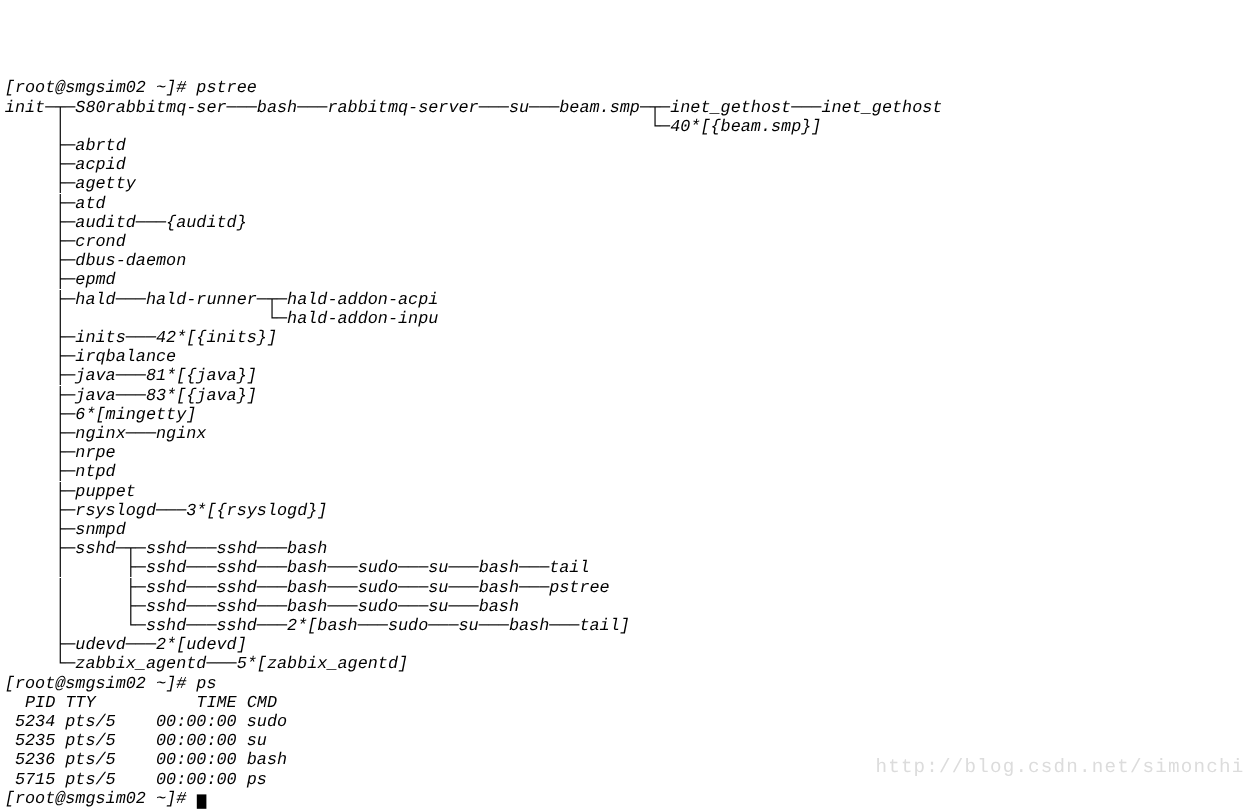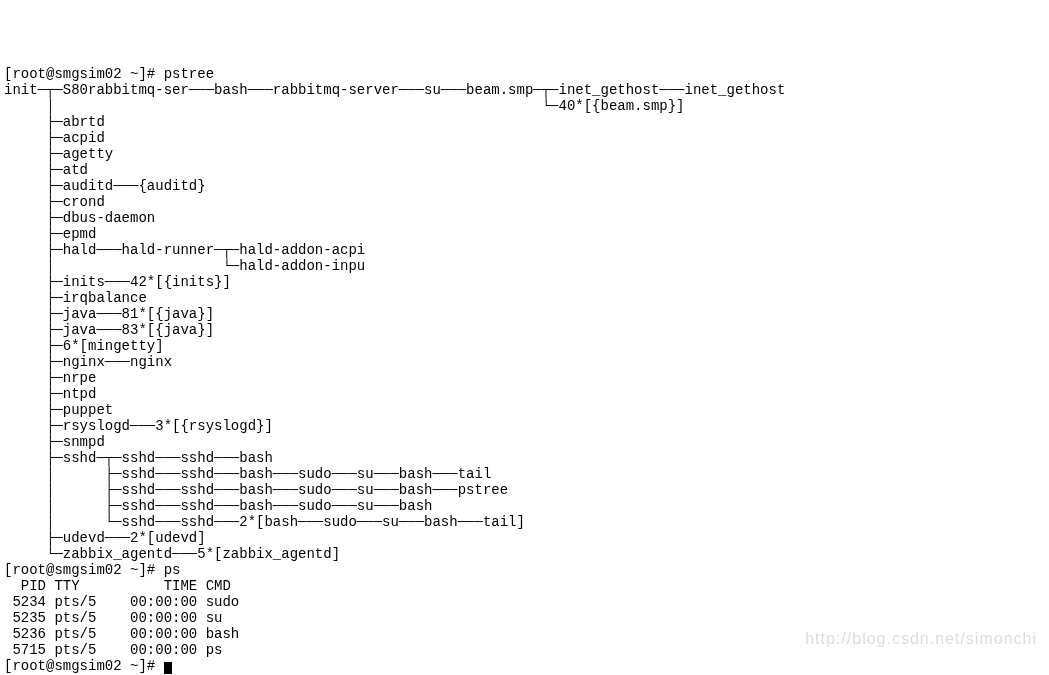--- a/index.html
+++ b/index.html
@@ -10,27 +10,28 @@
     font-size: 14px;
     line-height: 16px;
     color: #000000;
     white-space: pre;
     width: 1049px;
     height: 675px;
     overflow: hidden;
   }
   .terminal {
     padding: 2px 4px;
+    font-style: italic;
   }
   .watermark {
     position: absolute;
     right: 12px;
     bottom: 28px;
     color: #dcdcdc;
-    font-family: Liberation Sans, sans-serif;
+    font-family: Liberation Mono, monospace;
     font-size: 16px;
     letter-spacing: 1px;
     pointer-events: none;
   }
   .cursor {
     display: inline-block;
     width: 8px;
     height: 12px;
     background: #000;
     vertical-align: text-bottom;

